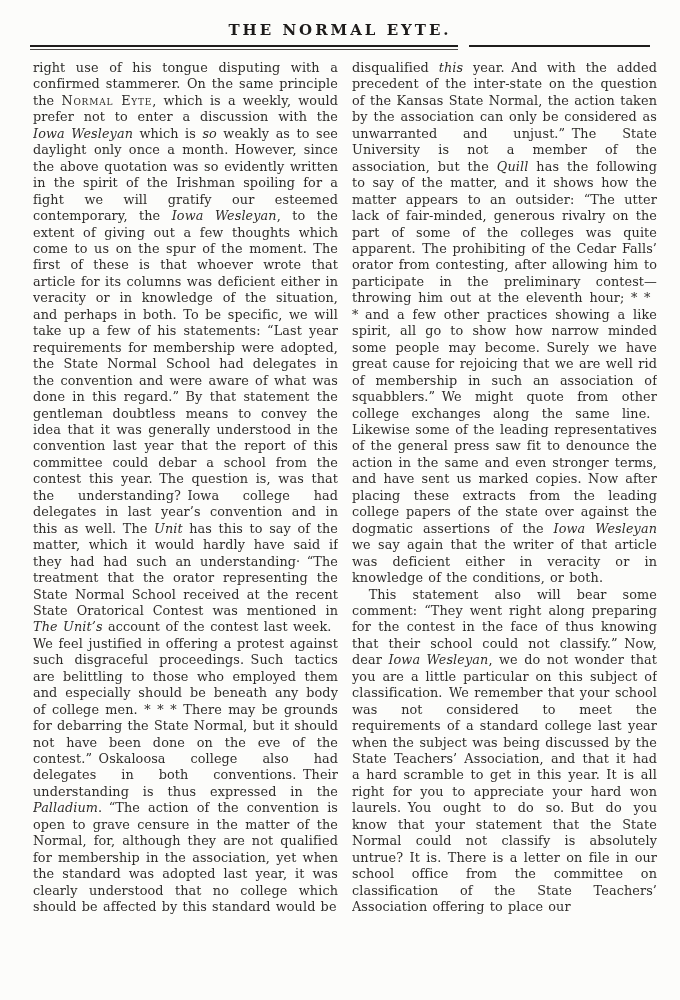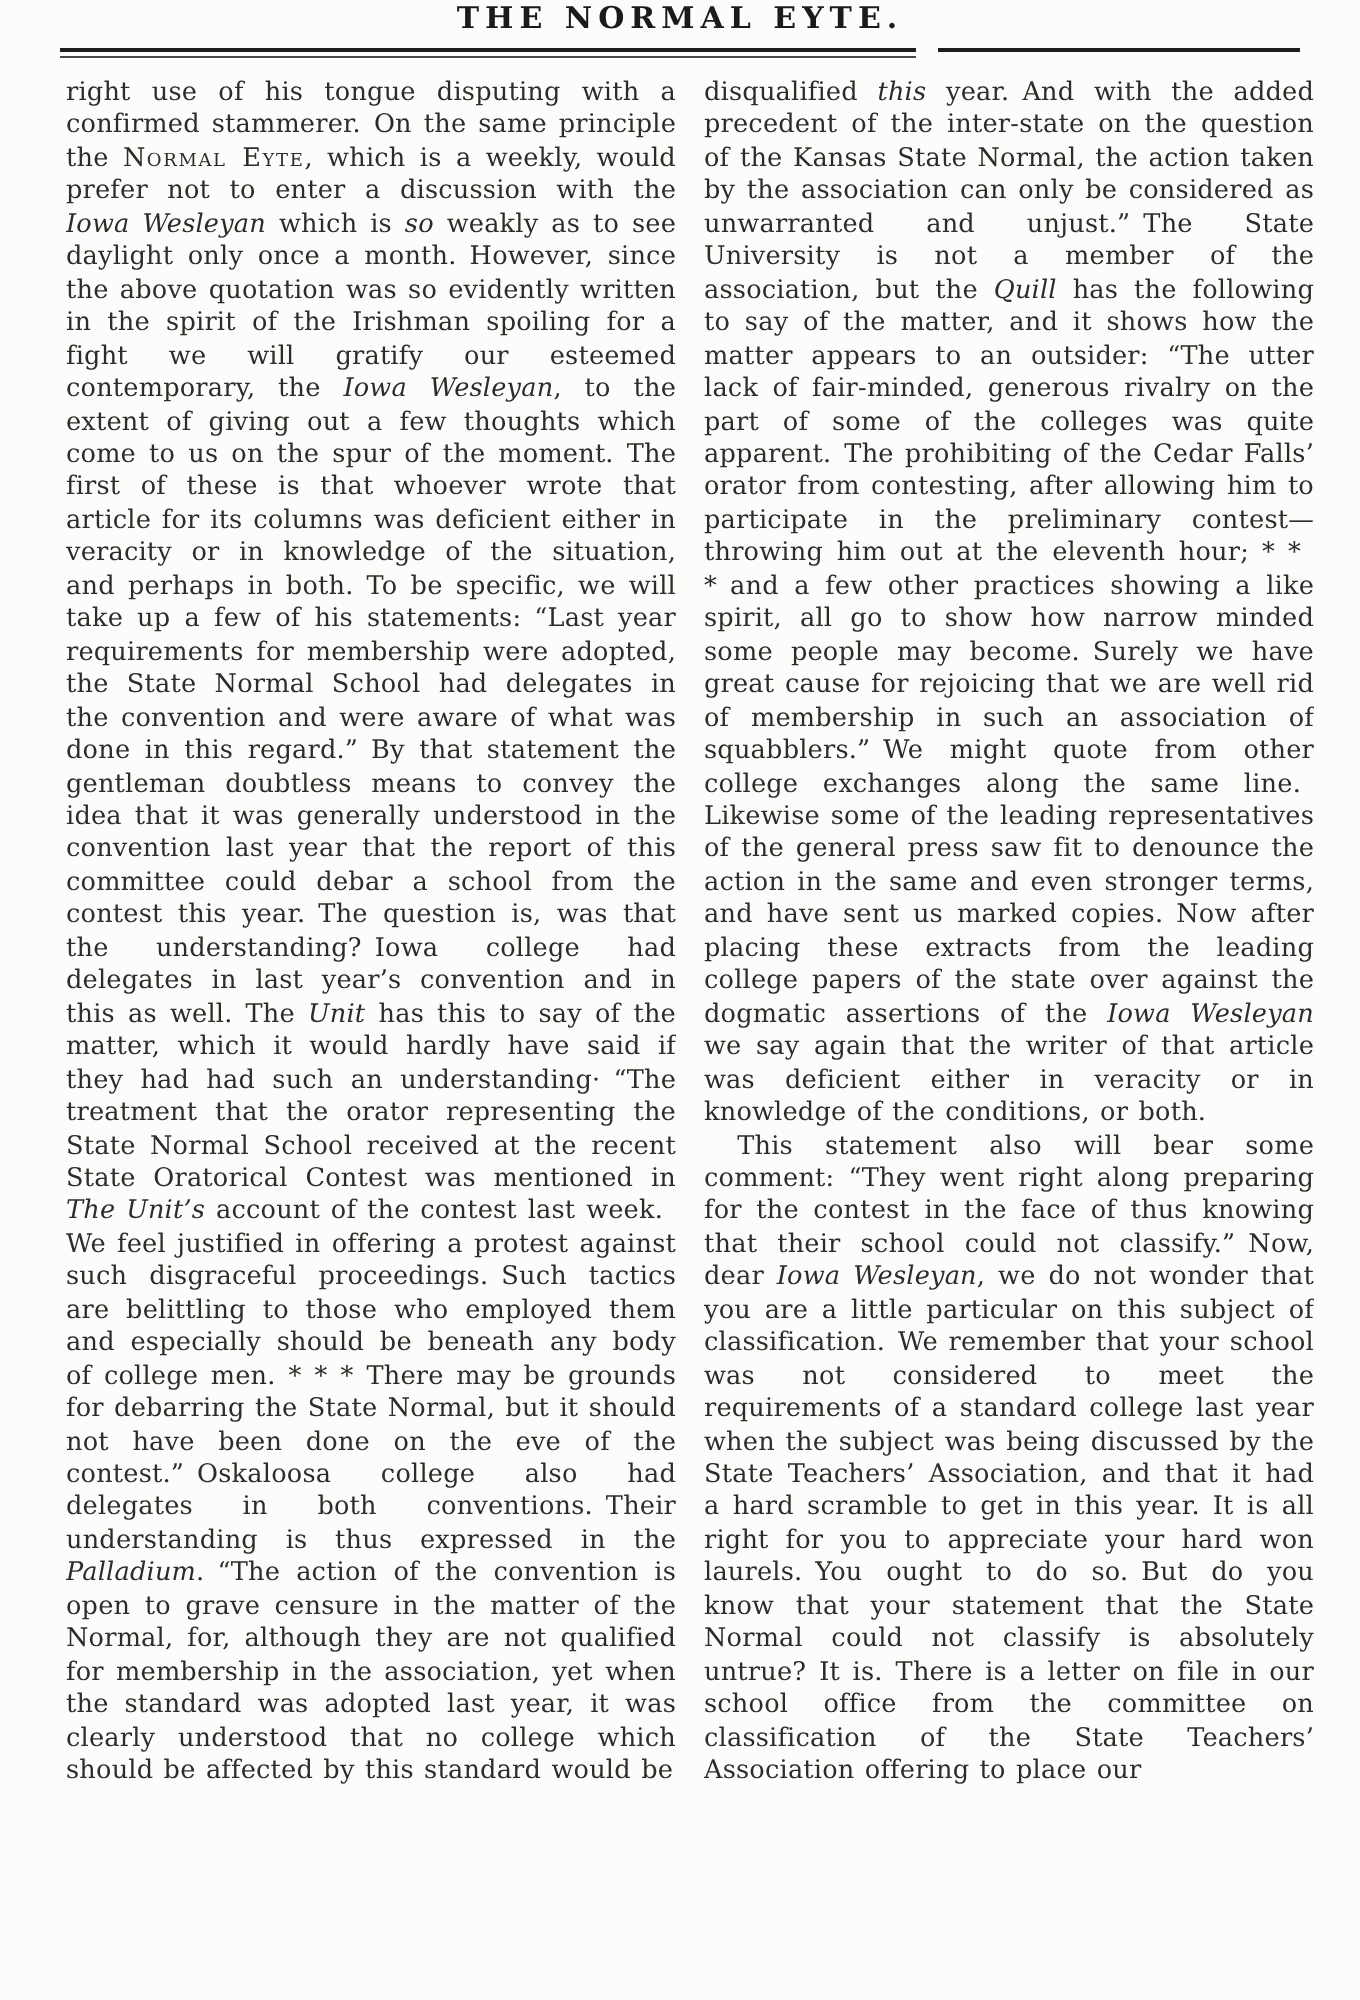--- a/index.html
+++ b/index.html
@@ -6,21 +6,21 @@
   body{
     width:680px;height:1000px;
     background:#fcfcfa;
     font-family:"DejaVu Serif","Liberation Serif",serif;
     color:#2e2c2a;
     overflow:hidden;
     position:relative;
   }
   .masthead{
     text-align:center;
-    padding-top:0;
+    padding-top:21px;
     font-size:15px;
     font-weight:bold;
     letter-spacing:3px;
     color:#1d1b1a;
   }
   .rule-row{
     display:flex;
     align-items:flex-start;
     margin:6px 30px 0 30px;
     gap:11px;

